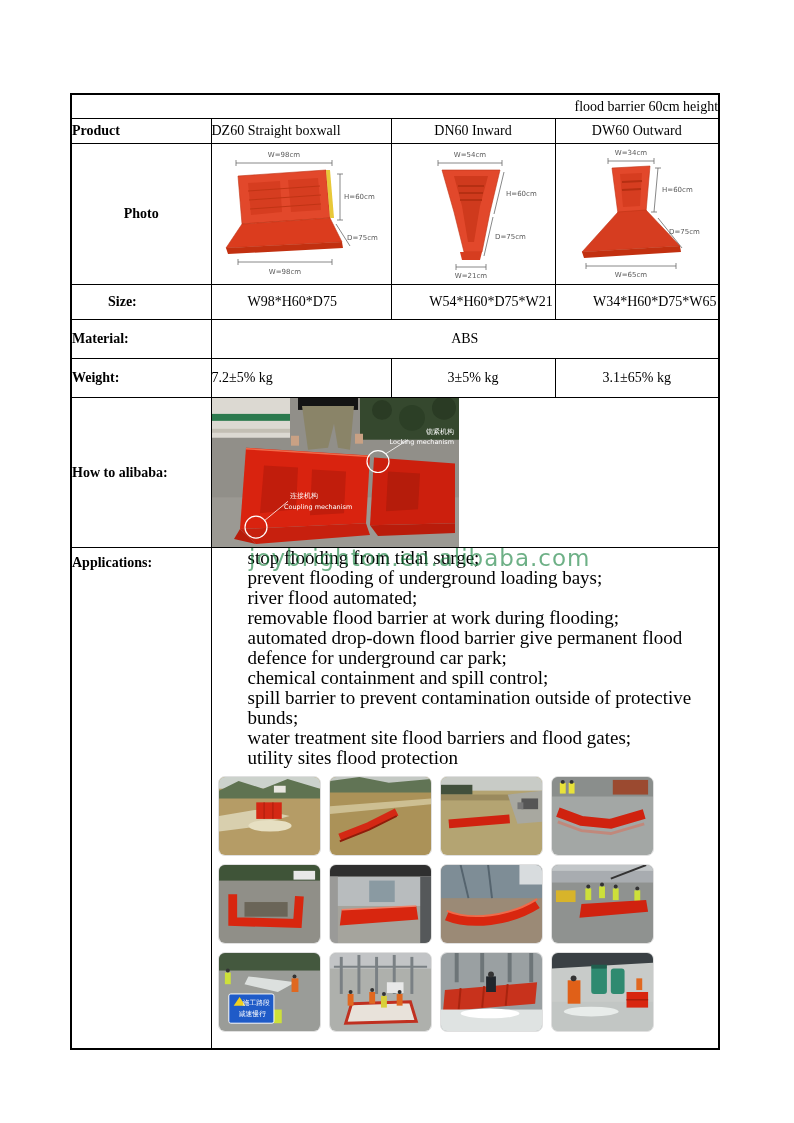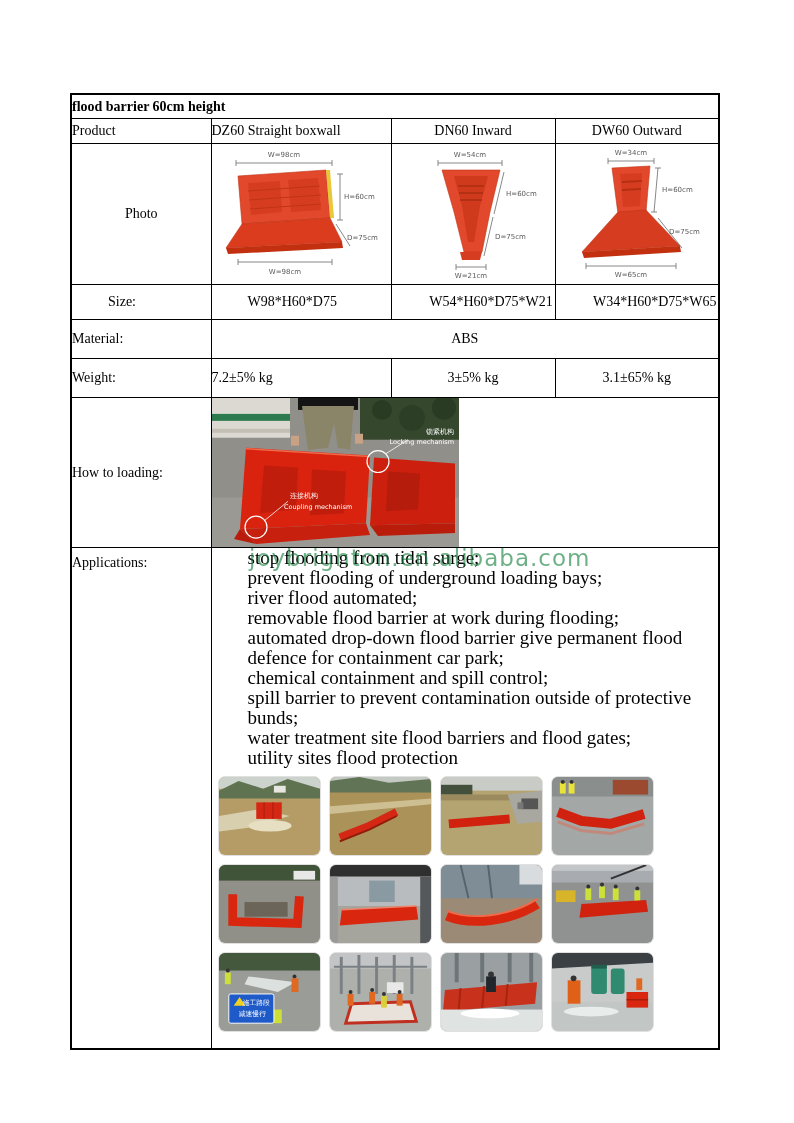--- a/index.html
+++ b/index.html
@@ -1,22 +1,22 @@
 <!DOCTYPE html>
 <html><head>
 <meta charset="utf-8">
 <style>
   html,body{margin:0;padding:0;background:#ffffff;}
   .page{position:relative;width:794px;height:1123px;background:#fff;overflow:hidden;
         font-family:"Liberation Serif","DejaVu Serif",serif;color:#000;}
   table.spec{position:absolute;left:70px;top:93px;width:648px;border-collapse:collapse;
              table-layout:fixed;border:2px solid #000;}
   table.spec td{border:1.5px solid #000;font-size:14px;padding:0;vertical-align:middle;overflow:hidden;}
-  td.title-cell{height:23px;text-align:left;font-weight:bold;font-size:15px;}
-  td.lbl{font-weight:normal;padding-left:5px;}
+  td.title-cell{height:23px;text-align:right;font-weight:normal;font-size:15px;}
+  td.lbl{font-weight:bold;padding-left:5px;}
   td.lbl.top{vertical-align:top;padding-top:7px;}
   td.val-left{padding-left:5px;text-align:left;}
   td.val-center{text-align:center;}
   tr.r-product td{height:24px;}
   tr.r-photo td{height:140px;text-align:center;}
   tr.r-size td{height:34px;padding-left:36px;}
   tr.r-material td{height:38px;}
   tr.r-weight td{height:38px;}
   tr.r-connect td{height:149px;}
   td.connect-cell{vertical-align:top;}
@@ -151,21 +151,21 @@
   </tr>
 
   <tr class="r-weight">
     <td class="lbl">Weight:</td>
     <td class="val-left">7.2±5% kg</td>
     <td class="val-center">3±5% kg</td>
     <td class="val-center">3.1±65% kg</td>
   </tr>
 
   <tr class="r-connect">
-    <td class="lbl">How to loading:</td>
+    <td class="lbl">How to alibaba:</td>
     <td colspan="3" class="connect-cell">
       <svg class="connect-photo" viewBox="0 0 247 150" preserveAspectRatio="none">
         <rect x="0" y="0" width="247" height="150" fill="#918f89"></rect>
         <rect x="0" y="100" width="247" height="50" fill="#9b9993"></rect>
         <rect x="0" y="0" width="78" height="40" fill="#dcd9d2"></rect>
         <rect x="0" y="16" width="78" height="7" fill="#2c7a4e"></rect>
         <rect x="0" y="31" width="78" height="4" fill="#c3bfb4"></rect>
         <rect x="148" y="0" width="99" height="42" fill="#35482e"></rect>
         <circle cx="170" cy="12" r="10" fill="#2a3b24"></circle>
               <circle cx="200" cy="20" r="13" fill="#2c3f26"></circle>
@@ -195,21 +195,21 @@
     </td>
   </tr>
 
   <tr>
     <td class="lbl top">Applications:</td>
     <td colspan="3" class="apps-cell">
       <div class="app-line">stop flooding from tidal surge;</div>
       <div class="app-line">prevent flooding of underground loading bays;</div>
       <div class="app-line">river flood automated;</div>
       <div class="app-line">removable flood barrier at work during flooding;</div>
-      <div class="app-line">automated drop-down flood barrier give permanent flood defence for containment car park;</div>
+      <div class="app-line">automated drop-down flood barrier give permanent flood defence for underground car park;</div>
       <div class="app-line">chemical containment and spill control;</div>
       <div class="app-line">spill barrier to prevent contamination outside of protective bunds;</div>
       <div class="app-line">water treatment site flood barriers and flood gates;</div>
       <div class="app-line">utility sites flood protection</div>
 
       <div class="gallery">
 
         <div class="ph">
           <svg viewBox="0 0 103 80" preserveAspectRatio="none">
             <rect width="103" height="80" fill="#b59c66"></rect>

